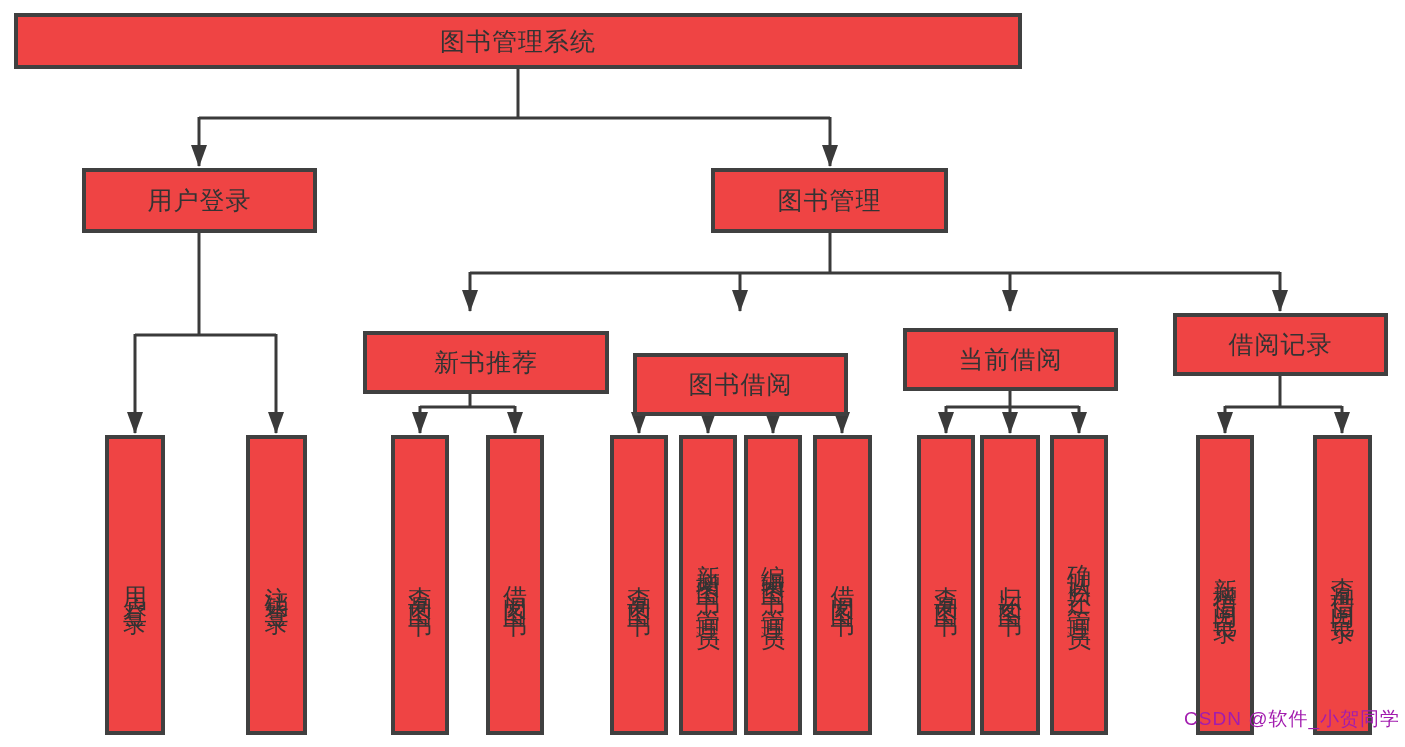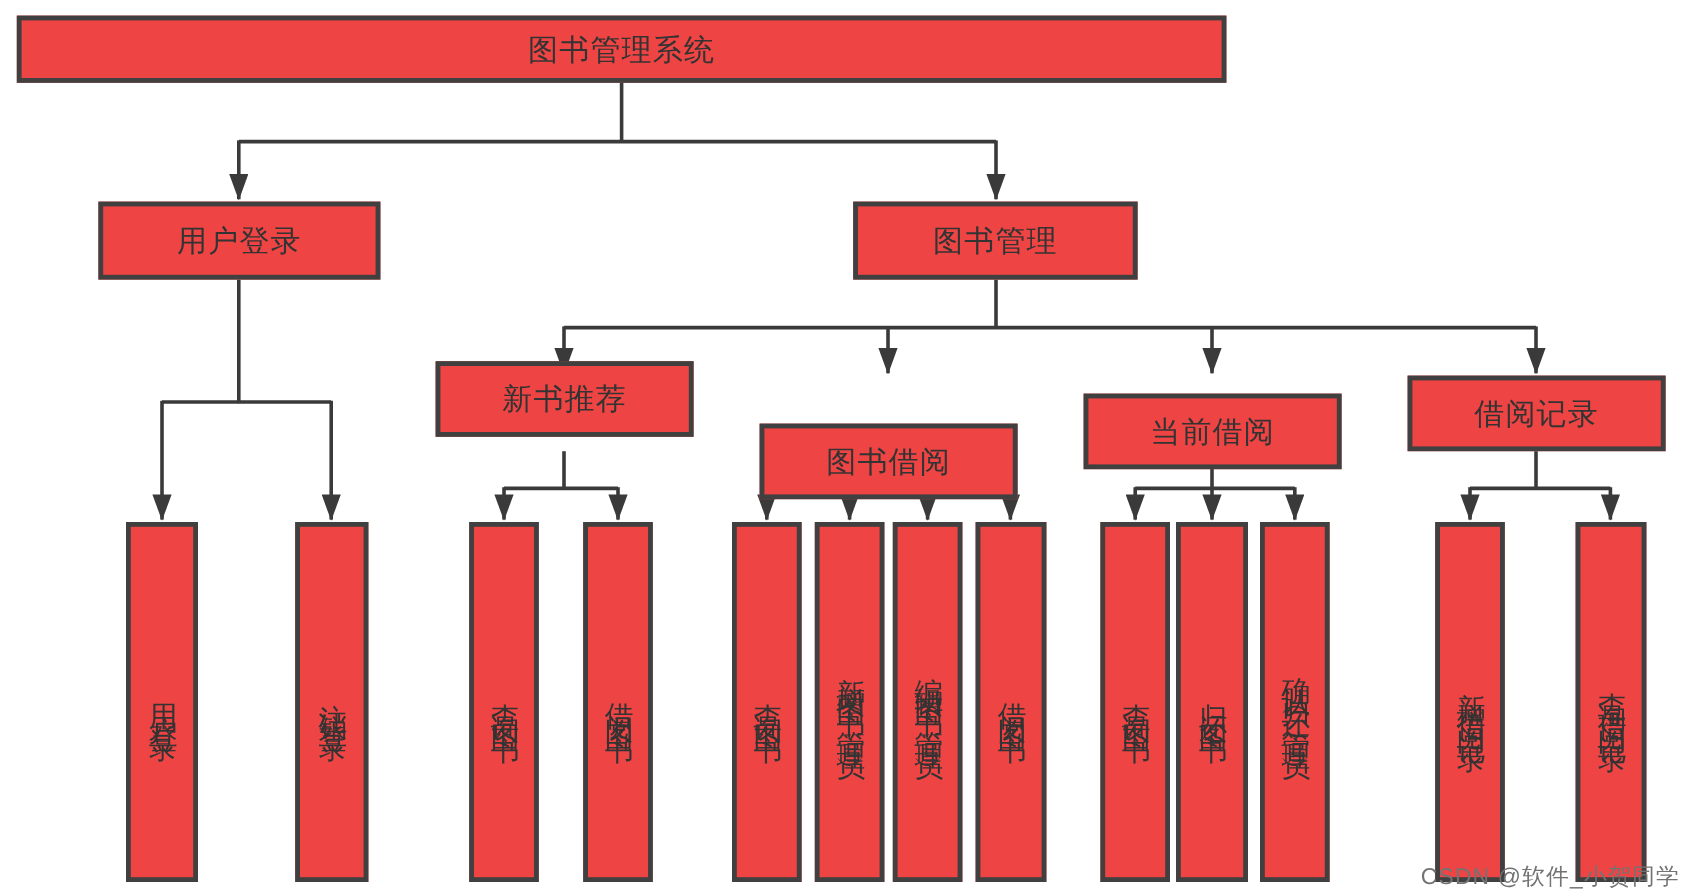--- a/index.html
+++ b/index.html
@@ -36,24 +36,23 @@
     text-orientation: mixed;
     font-size: 24px;
     letter-spacing: 9px;
     line-height: 1;
   }
   .watermark {
     position: absolute;
     right: 5px;
     top: 706px;
     font-size: 19px;
-    color: #737373;
+    color: #a21caf;
     letter-spacing: 1px;
     white-space: nowrap;
-    margin-top: 12px;
   }
 </style>
 </head>
 <body>
 
 <div class="canvas">
 
   <svg class="connectors" viewBox="0 0 1405 747" xmlns="http://www.w3.org/2000/svg">
     <defs>
       <marker id="arrow" markerUnits="userSpaceOnUse" markerWidth="22" markerHeight="16" refX="21" refY="8" orient="auto">
@@ -102,21 +101,21 @@
       <line x1="1225" y1="406" x2="1225" y2="433" marker-end="url(#arrow)"></line>
       <line x1="1342" y1="406" x2="1342" y2="433" marker-end="url(#arrow)"></line>
     </g>
   </svg>
 
   <div class="node h-node" style="left:14px; top:13px; width:1008px; height:56px;">图书管理系统</div>
 
   <div class="node h-node" style="left:82px; top:168px; width:235px; height:65px;">用户登录</div>
   <div class="node h-node" style="left:711px; top:168px; width:237px; height:65px;">图书管理</div>
 
-  <div class="node h-node" style="left:363px; top:301px; width:215px; height:63px;">新书推荐</div>
+  <div class="node h-node" style="left:363px; top:331px; width:246px; height:63px;">新书推荐</div>
   <div class="node h-node" style="left:633px; top:313px; width:215px; height:63px;margin-top:40px;">图书借阅</div>
   <div class="node h-node" style="left:903px; top:328px; width:215px; height:63px;">当前借阅</div>
   <div class="node h-node" style="left:1173px; top:313px; width:215px; height:63px;">借阅记录</div>
 
   <div class="node v-node" style="left:105px; top:435px; width:60px; height:300px;">用户登录</div>
   <div class="node v-node" style="left:246px; top:435px; width:61px; height:300px;">注销登录</div>
 
   <div class="node v-node" style="left:391px; top:435px; width:58px; height:300px;">查询图书</div>
   <div class="node v-node" style="left:486px; top:435px; width:58px; height:300px;">借阅图书</div>
 

